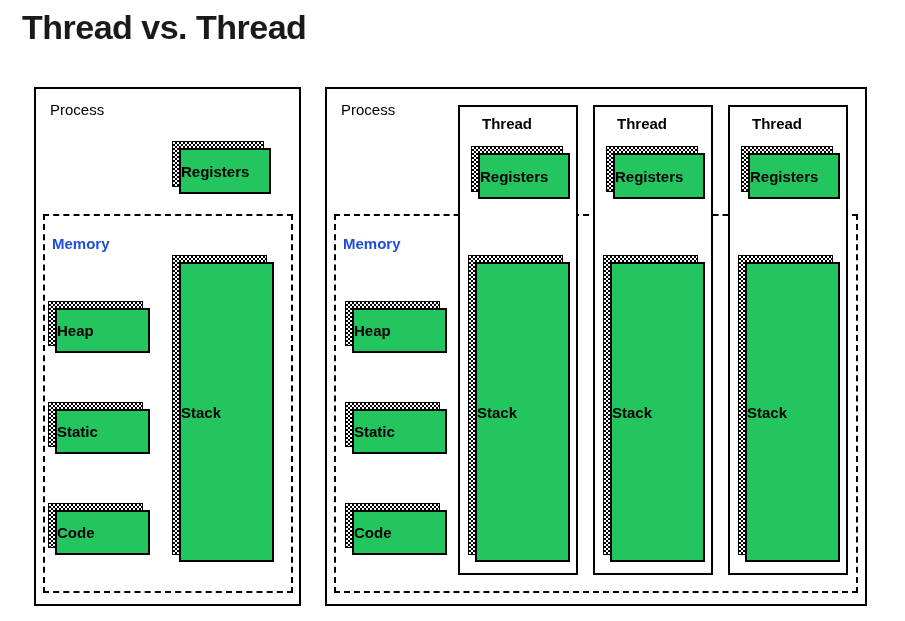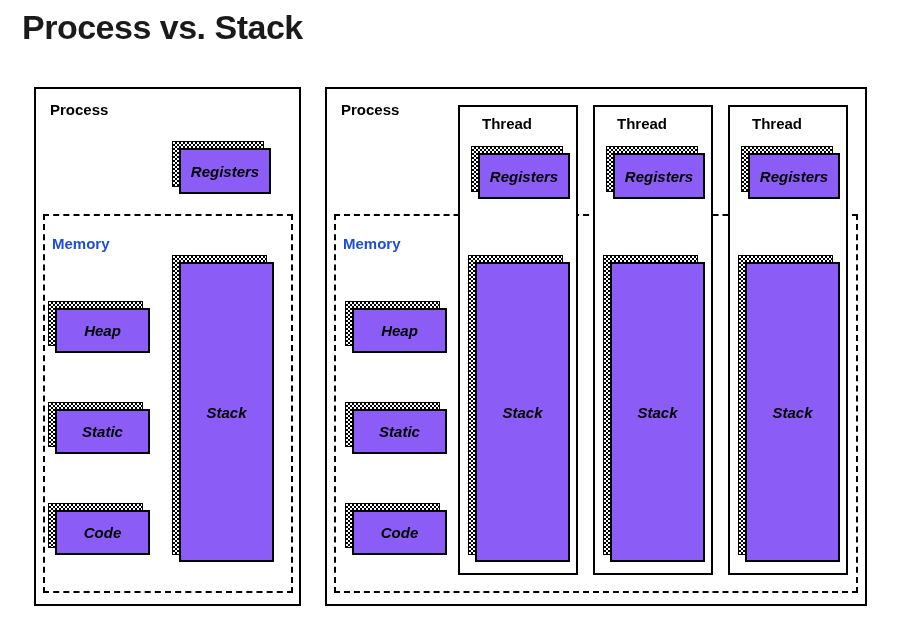--- a/index.html
+++ b/index.html
@@ -34,21 +34,21 @@
     background: #ffffff;
     box-sizing: border-box;
   }
   #panel-process-single { left: 34px;  top: 87px; width: 267px; height: 519px; }
   #panel-process-multi  { left: 325px; top: 87px; width: 542px; height: 519px; }
 
   
   .panel-label {
     position: absolute;
     font-size: 15px;
-    font-weight: bold;
+    font-weight: normal;
     color: #000000;
     white-space: nowrap;
   }
   #label-process-single { left: 50px;  top: 101px; }
   #label-process-multi  { left: 341px; top: 101px; }
 
   
   .memory-region {
     position: absolute;
     border: 2px dashed #000000;
@@ -110,27 +110,25 @@
     border: 1px solid #000000;
     box-sizing: border-box;
   }
   
   .sbox .face {
     position: absolute;
     left: 7px;
     top: 7px;
     width: 100%;
     height: 100%;
-    background: #8b5cf6;
+    background: #22c55e;
     border: 2px solid #000000;
     box-sizing: border-box;
     display: flex;
     align-items: center;
-    justify-content: center;
-    font-style: italic;
   }
   .sbox .face .box-label {
     font-size: 15px;
     font-weight: bold;
     color: #000000;
     white-space: nowrap;
     text-align: center;
   }
 
   
@@ -164,21 +162,21 @@
   .panel-label    { z-index: 3; }
   .thread-panel   { z-index: 4; }
   .thread-label   { z-index: 6; margin-left: 12px; }
   .sbox           { z-index: 5; }
   #box-registers-t0, #box-registers-t1, #box-registers-t2,
   #box-stack-t0, #box-stack-t1, #box-stack-t2 { z-index: 6; }
 </style>
 </head>
 <body>
 
-<div id="page-title">Process vs. Stack</div>
+<div id="page-title">Thread vs. Thread</div>
 
 <div id="panel-process-single" class="panel"></div>
 
 <div id="label-process-single" class="panel-label">Process</div>
 
 <div id="memory-single" class="memory-region"></div>
 
 <div id="label-memory-single" class="memory-label">Memory</div>
 
 <div id="box-registers-single" class="sbox">

